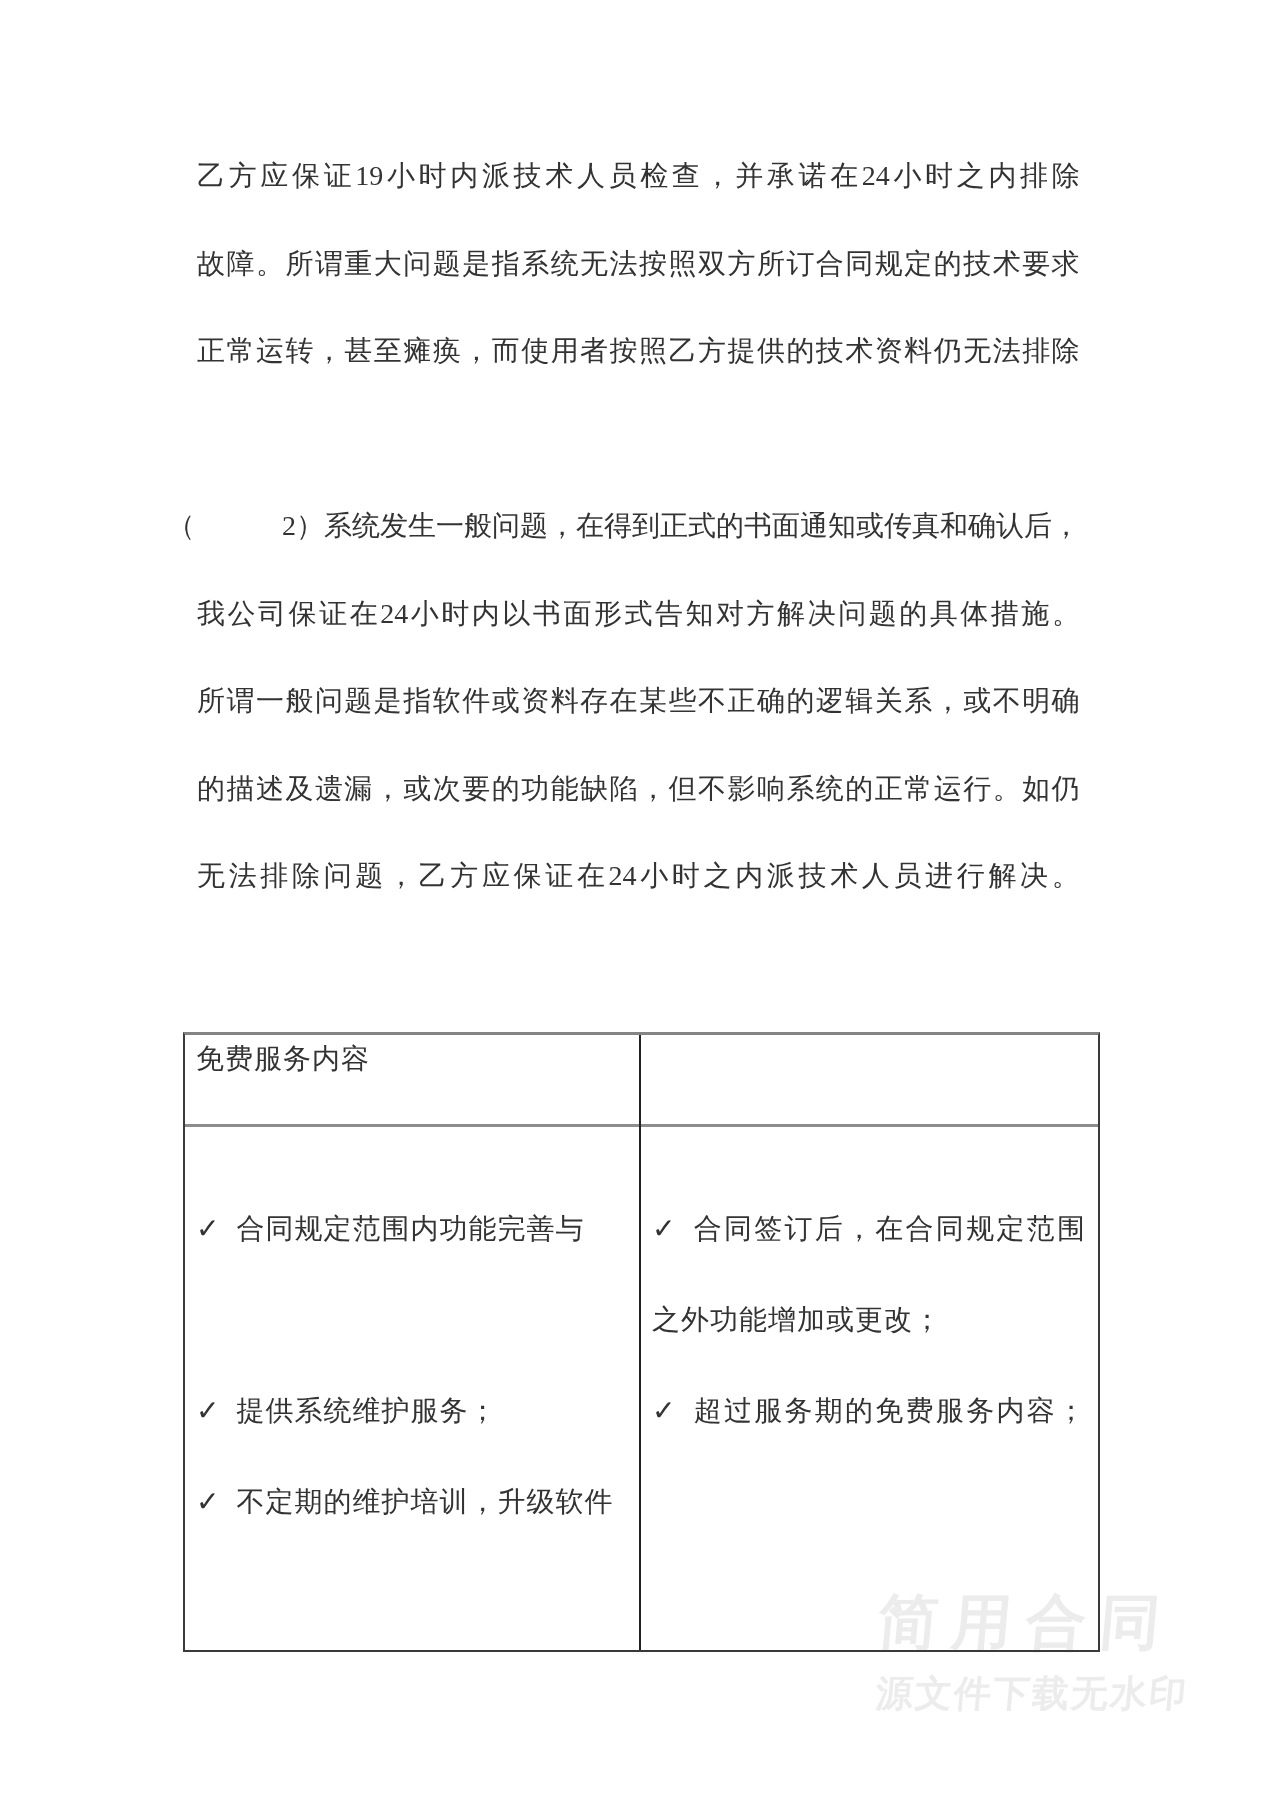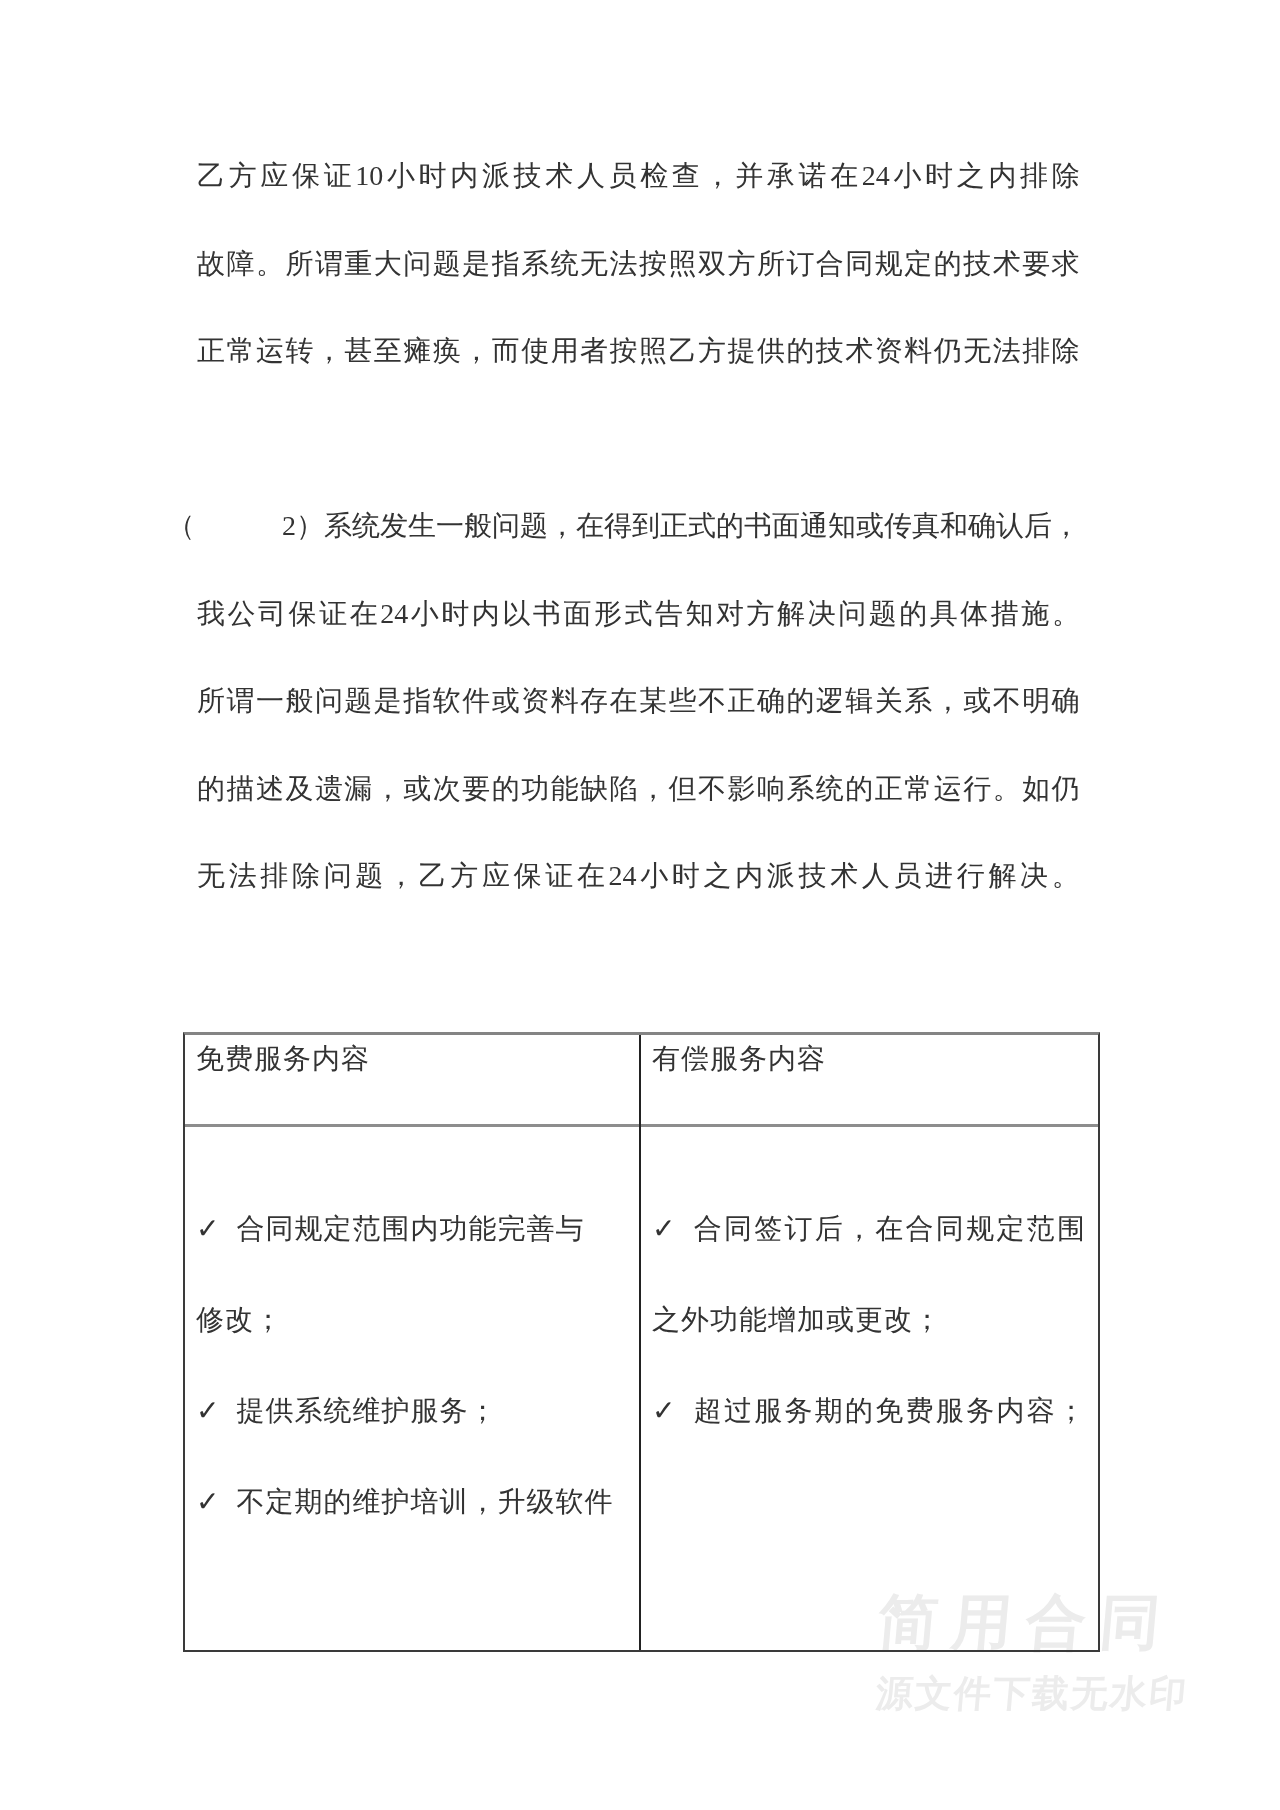--- a/index.html
+++ b/index.html
@@ -106,21 +106,21 @@
 
   <div class="watermark wm-title">简用合同</div>
   <div class="watermark wm-subtitle">源文件下载无水印</div>
 
   <div class="pline jline" style="top: 154px; display: flex; justify-content: space-between; white-space: nowrap;">
       <span>乙</span>
       <span>方</span>
       <span>应</span>
       <span>保</span>
       <span>证</span>
-      <span>10</span>
+      <span>19</span>
       <span>小</span>
       <span>时</span>
       <span>内</span>
       <span>派</span>
       <span>技</span>
       <span>术</span>
       <span>人</span>
       <span>员</span>
       <span>检</span>
       <span>查</span>
@@ -330,24 +330,22 @@
       <span>决</span>
       <span>。</span>
     </div>
 
   <div class="svc-table">
     <div class="hdr-divider"></div>
     <div class="col-divider"></div>
   </div>
 
   <div class="cellline lcell" style="top:1037px">免费服务内容</div>
-  <div class="cellline rcell" style="top:1037px">有偿服务内容</div>
 
   <div class="cellline lcell" style="top:1207px">✓  合同规定范围内功能完善与</div>
-  <div class="cellline lcell" style="top:1298px">修改；</div>
   <div class="cellline lcell" style="top:1389px">✓  提供系统维护服务；</div>
   <div class="cellline lcell" style="top:1480px">✓  不定期的维护培训，升级软件</div>
 
   <div class="cellline rcell" style="top: 1207px; display: flex; justify-content: space-between; white-space: nowrap;">
       <span class="chk">✓</span>
       <span>合</span>
       <span>同</span>
       <span>签</span>
       <span>订</span>
       <span>后</span>

